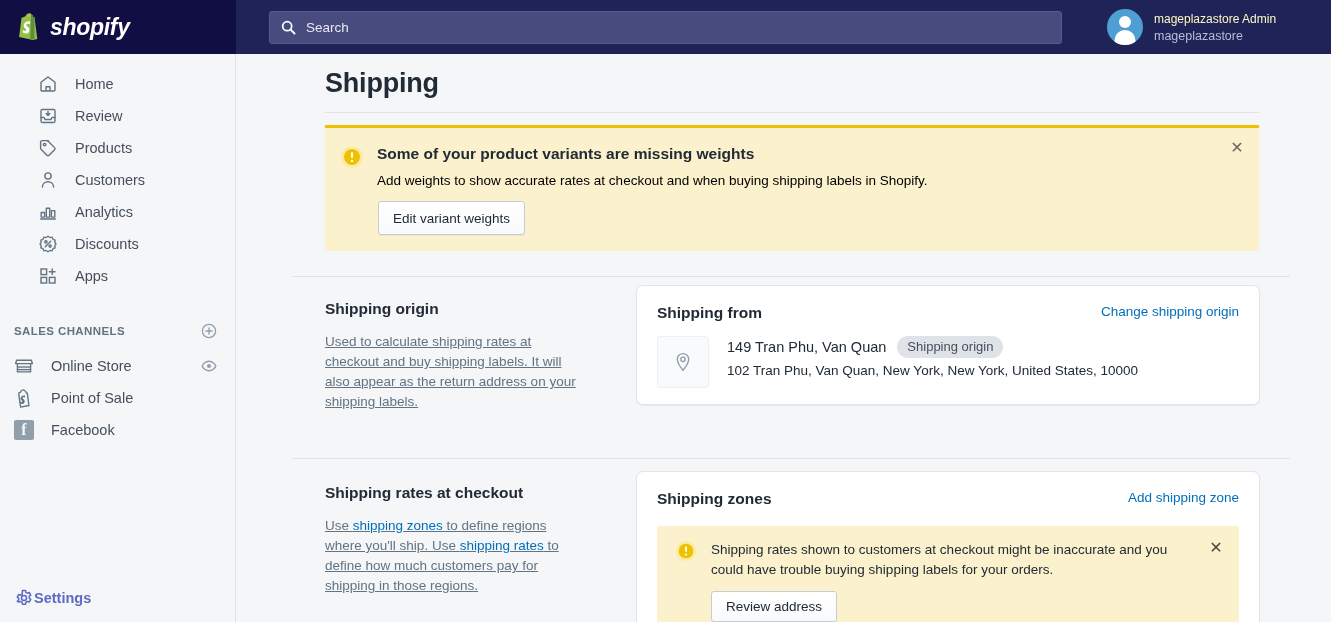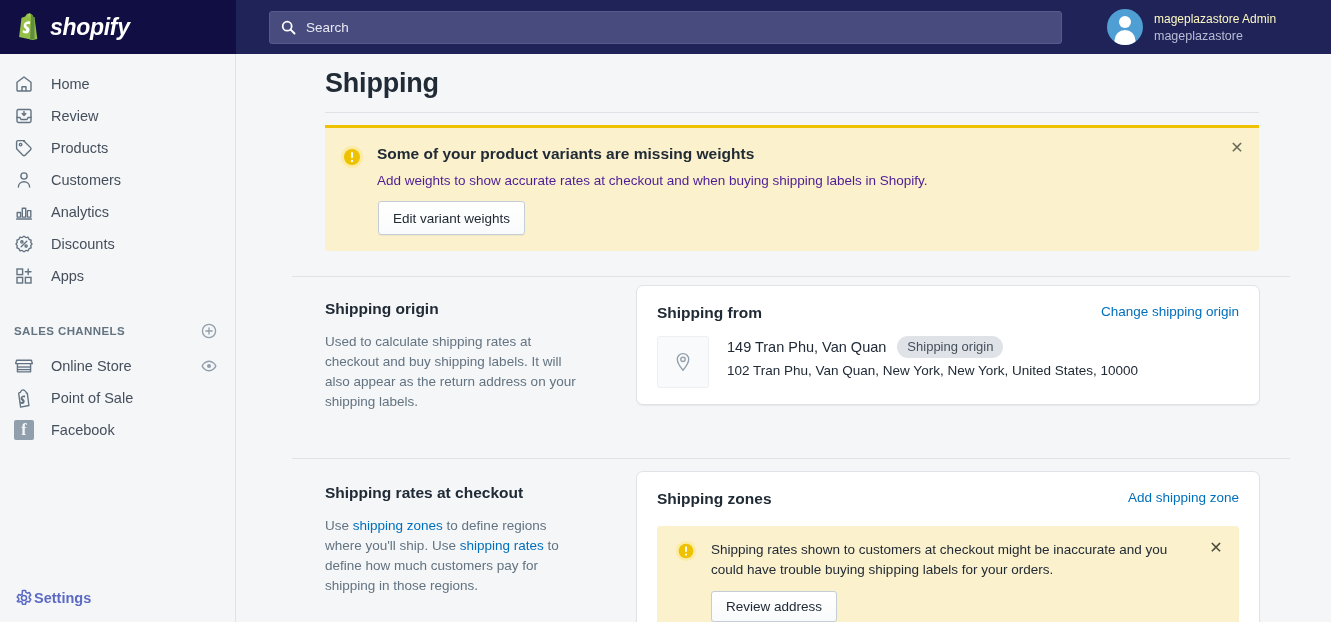--- a/index.html
+++ b/index.html
@@ -55,21 +55,21 @@
   .user-name { color: #fef9c3; font-size: 12px; line-height: 17px; }
   .user-store { color: #b9bcd6; font-size: 12.5px; line-height: 16px; }
 
   
   .sidebar {
     position: absolute; left: 0; top: 54px; width: 236px; height: 568px;
     background: #f4f6f8; border-right: 1px solid #dfe3e8;
   }
   .nav-item {
     height: 32px; display: flex; align-items: center;
-    padding-left: 14px; gap: 17px; cursor: pointer; position: relative;
+    padding-left: 14px; gap: 17px; cursor: pointer; position: relative; margin-left: 24px;
   }
   .nav-list { padding-top: 14px; }
   .nav-ico { width: 20px; height: 20px; flex: 0 0 auto; display: block; }
   .nav-label { font-size: 14.5px; color: #454f5b; }
 
   .section-head {
     display: flex; align-items: center; justify-content: space-between;
     padding: 0 18px 0 14px; height: 30px; margin-top: 24px;
   }
   .section-title {
@@ -113,21 +113,21 @@
     position: absolute; left: 88px; top: 71px; width: 934px; height: 126px;
     background: #fcf1cd; border-top: 3px solid #eec200; border-radius: 0 0 3px 3px;
   }
   .warn-ico { position: absolute; left: 15px; top: 17px; width: 24px; height: 24px; display: block; }
   .banner-title {
     position: absolute; left: 52px; top: 17px;
     font-size: 15.5px; font-weight: bold; color: #212b36;
   }
   .banner-body {
     position: absolute; left: 52px; top: 45px;
-    font-size: 13.5px; color: #4c1d95;
+    font-size: 13.5px; color: #000000;
   }
   .btn {
     display: inline-flex; align-items: center; justify-content: center;
     background: linear-gradient(180deg, #ffffff 0%, #f9fafb 100%);
     border: 1px solid #c4cdd5; border-radius: 3px;
     font-size: 13.5px; color: #212b36; cursor: pointer;
     box-shadow: 0 1px 0 rgba(22,29,37,0.05);
     font-family: "Liberation Sans", sans-serif;
   }
   .banner-btn { position: absolute; left: 53px; top: 73px; height: 34px; padding: 0 14px; }
@@ -139,21 +139,21 @@
 
   
   .sect-rule {
     position: absolute; left: 55px; width: 998px; height: 1px; background: #dfe3e8;
   }
   .sect-label { position: absolute; left: 88px; }
   .sect-h {
     font-size: 15.5px; font-weight: bold; color: #212b36; margin: 0 0 14px 0;
   }
   .sect-p {
-    font-size: 13.5px; line-height: 20px; color: #637381; width: 252px; margin: 0;
+    font-size: 13.5px; line-height: 20px; color: #637381; width: 252px; margin: 0; text-decoration: underline;
   }
   .lnk { color: #006fbb; text-decoration: none; cursor: pointer; }
 
   .card {
     position: absolute; background: #ffffff;
     border: 1px solid #e0e3e7; border-radius: 7px;
     box-shadow: 0 1px 1px rgba(63,63,68,0.07);
   }
   .card-head {
     display: flex; align-items: flex-start; justify-content: space-between;

